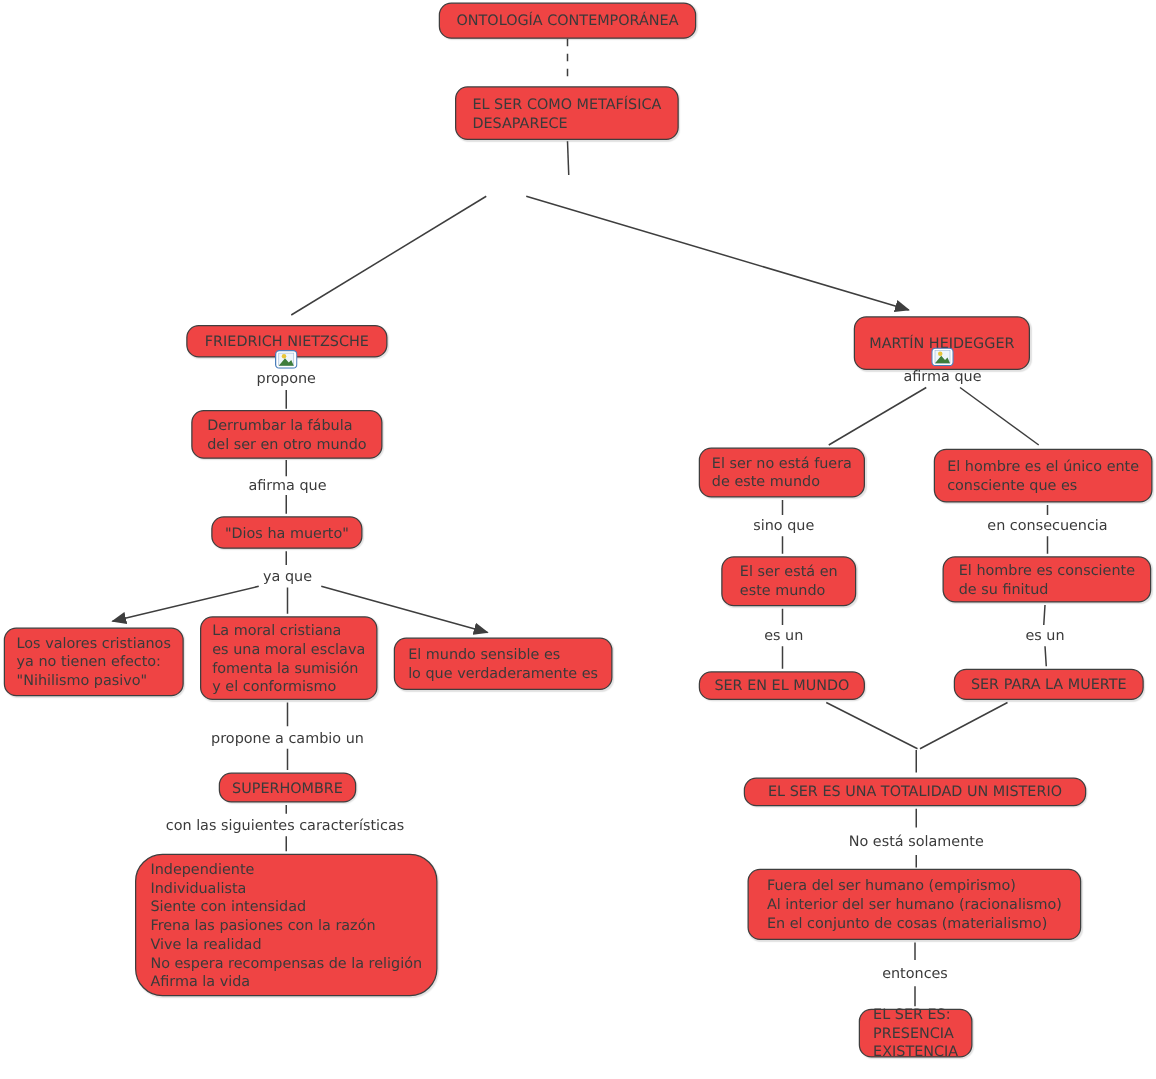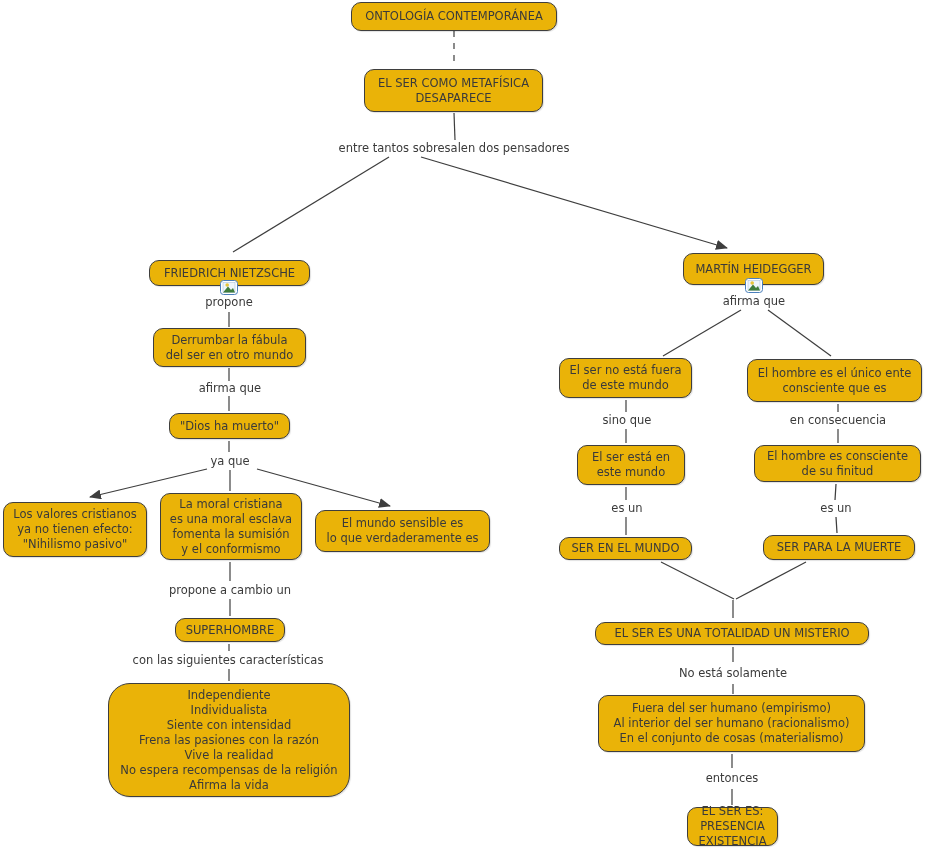--- a/index.html
+++ b/index.html
@@ -7,23 +7,23 @@
     position:relative;
     width:925px;height:863px;
     background:#ffffff;
     font-family:"DejaVu Sans",sans-serif;
     overflow:hidden;
   }
   .lines{position:absolute;left:0;top:0;z-index:1;}
   .lines line{stroke:#3e3e3e;stroke-width:1.2;}
   .node{
     position:absolute;z-index:2;box-sizing:border-box;
-    background:#eab308;border:1px solid #3e3e3e;border-radius:10px;
+    background:#ef4444;border:1px solid #3e3e3e;border-radius:10px;
     display:flex;align-items:center;justify-content:center;
-    text-align:center;white-space:pre;
+    text-align:left;white-space:pre;
     color:#3a3a3a;font-size:11.5px;line-height:15px;
     padding:2px 5px;
     box-shadow:1px 1px 1px rgba(0,0,0,0.12);
   }
   .label{
     position:absolute;z-index:2;transform:translate(-50%,-50%);
     white-space:nowrap;color:#3a3a3a;font-size:11.5px;line-height:14px;
   }
   .res-icon{position:absolute;z-index:3;display:block;line-height:0;}
 </style>
@@ -89,21 +89,21 @@
   <div class="node" style="left:315px;top:510px;width:175px;height:42px">El mundo sensible es
 lo que verdaderamente es</div>
   <div class="node" style="left:175px;top:618px;width:110px;height:24px">SUPERHOMBRE</div>
   <div class="node" style="left:108px;top:683px;width:242px;height:114px;border-radius:22px">Independiente
 Individualista
 Siente con intensidad
 Frena las pasiones con la razón
 Vive la realidad
 No espera recompensas de la religión
 Afirma la vida</div>
-  <div class="node" style="left:683px;top:253px;width:141px;height:32px">MARTÍN HEIDEGGER</div>
+  <div class="node" style="left:683px;top:253px;width:141px;height:43px">MARTÍN HEIDEGGER</div>
   <div class="node" style="left:559px;top:358px;width:133px;height:40px">El ser no está fuera
 de este mundo</div>
   <div class="node" style="left:747px;top:359px;width:175px;height:43px">El hombre es el único ente
 consciente que es</div>
   <div class="node" style="left:577px;top:445px;width:108px;height:40px">El ser está en
 este mundo</div>
   <div class="node" style="left:754px;top:445px;width:167px;height:37px">El hombre es consciente
 de su finitud</div>
   <div class="node" style="left:559px;top:537px;width:133px;height:23px">SER EN EL MUNDO</div>
   <div class="node" style="left:763px;top:535px;width:152px;height:25px">SER PARA LA MUERTE</div>
@@ -125,21 +125,20 @@
   </span>
   <span class="res-icon" style="left:745px;top:278px">
     <svg width="18" height="15" viewBox="0 0 18 15">
       <rect x="0.5" y="0.5" width="17" height="14" rx="3" fill="#ffffff" stroke="#4a7ebb"></rect>
       <rect x="3" y="2.5" width="12" height="10" fill="#eef5fb" stroke="#9db8d6" stroke-width="0.5"></rect>
       <circle cx="7.2" cy="5" r="1.8" fill="#e8c53a"></circle>
       <polygon points="3,12.5 8,6.5 11,10 13,8 15,12.5" fill="#3f7d3c"></polygon>
     </svg>
   </span>
 
-  <div class="label" style="left:454px;top:148px">entre tantos sobresalen dos pensadores</div>
   <div class="label" style="left:229px;top:302px">propone</div>
   <div class="label" style="left:230px;top:388px">afirma que</div>
   <div class="label" style="left:230px;top:461px">ya que</div>
   <div class="label" style="left:230px;top:590px">propone a cambio un</div>
   <div class="label" style="left:228px;top:660px">con las siguientes características</div>
   <div class="label" style="left:754px;top:301px">afirma que</div>
   <div class="label" style="left:627px;top:420px">sino que</div>
   <div class="label" style="left:838px;top:420px">en consecuencia</div>
   <div class="label" style="left:627px;top:508px">es un</div>
   <div class="label" style="left:836px;top:508px">es un</div>

